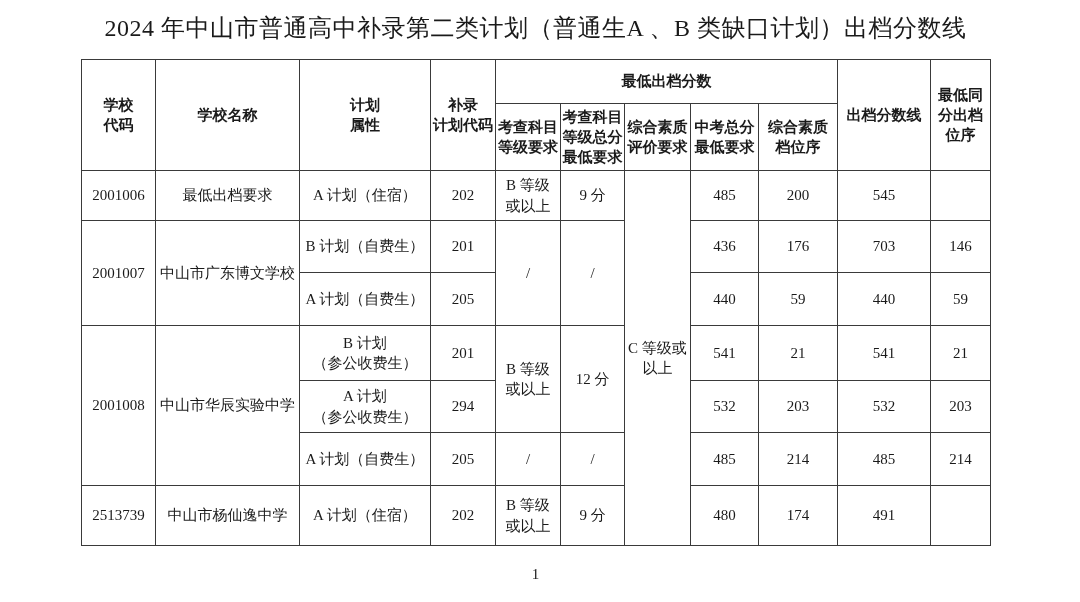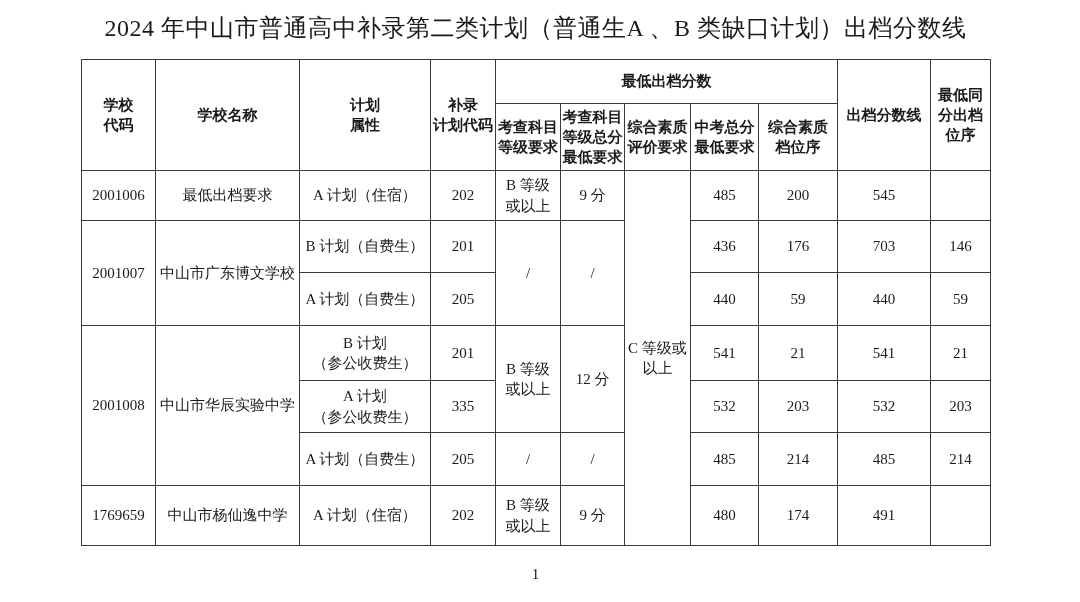--- a/index.html
+++ b/index.html
@@ -172,40 +172,40 @@
       <td rowspan="2">12 分</td>
       <td>541</td>
       <td>21</td>
       <td>541</td>
       <td>21</td>
     </tr>
 
     <tr class="r4">
       <td>A 计划
 （参公收费生）</td>
-      <td>335</td>
+      <td>294</td>
       <td>532</td>
       <td>203</td>
       <td>532</td>
       <td>203</td>
     </tr>
 
     <tr class="r5">
       <td>A 计划（自费生）</td>
       <td>205</td>
       <td>/</td>
       <td>/</td>
       <td>485</td>
       <td>214</td>
       <td>485</td>
       <td>214</td>
     </tr>
 
     <tr class="r6">
-      <td>1769659</td>
+      <td>2513739</td>
       <td>中山市杨仙逸中学</td>
       <td>A 计划（住宿）</td>
       <td>202</td>
       <td>B 等级
 或以上</td>
       <td>9 分</td>
       <td>480</td>
       <td>174</td>
       <td>491</td>
       <td></td>

